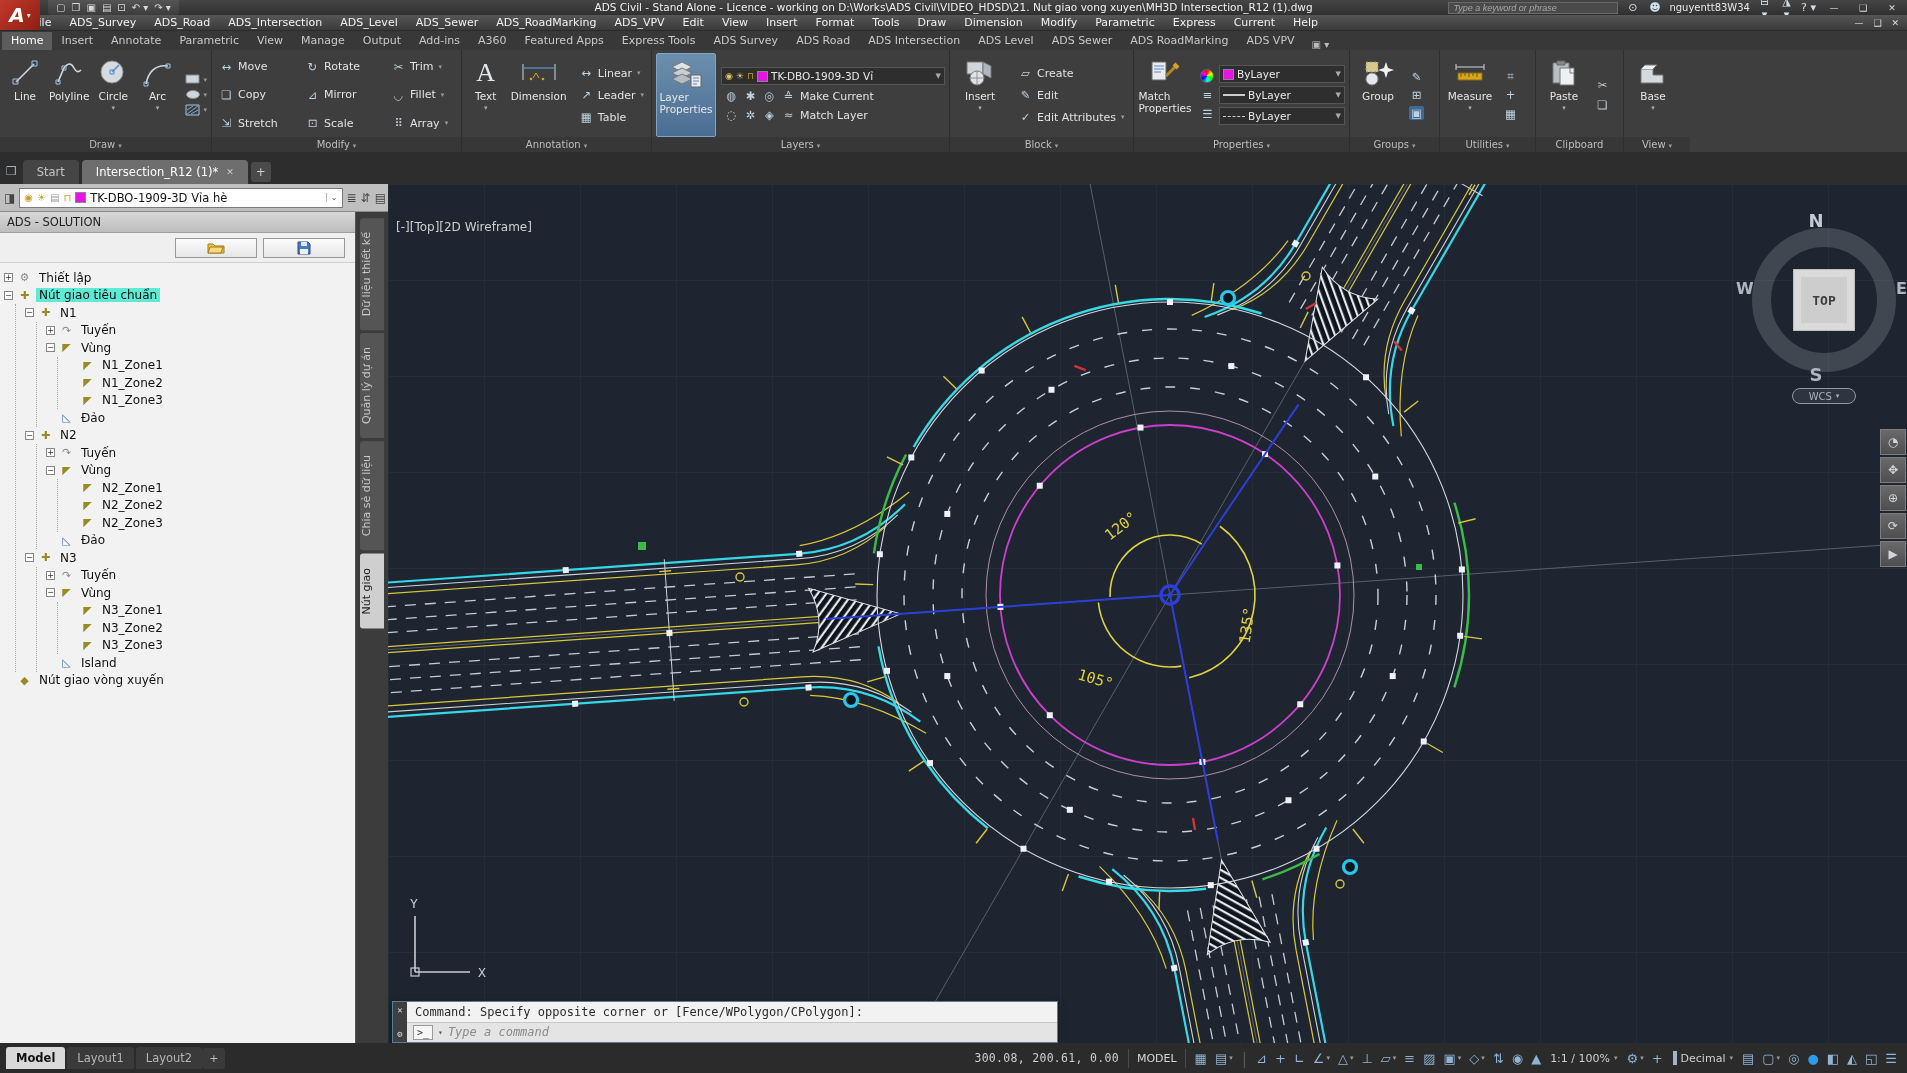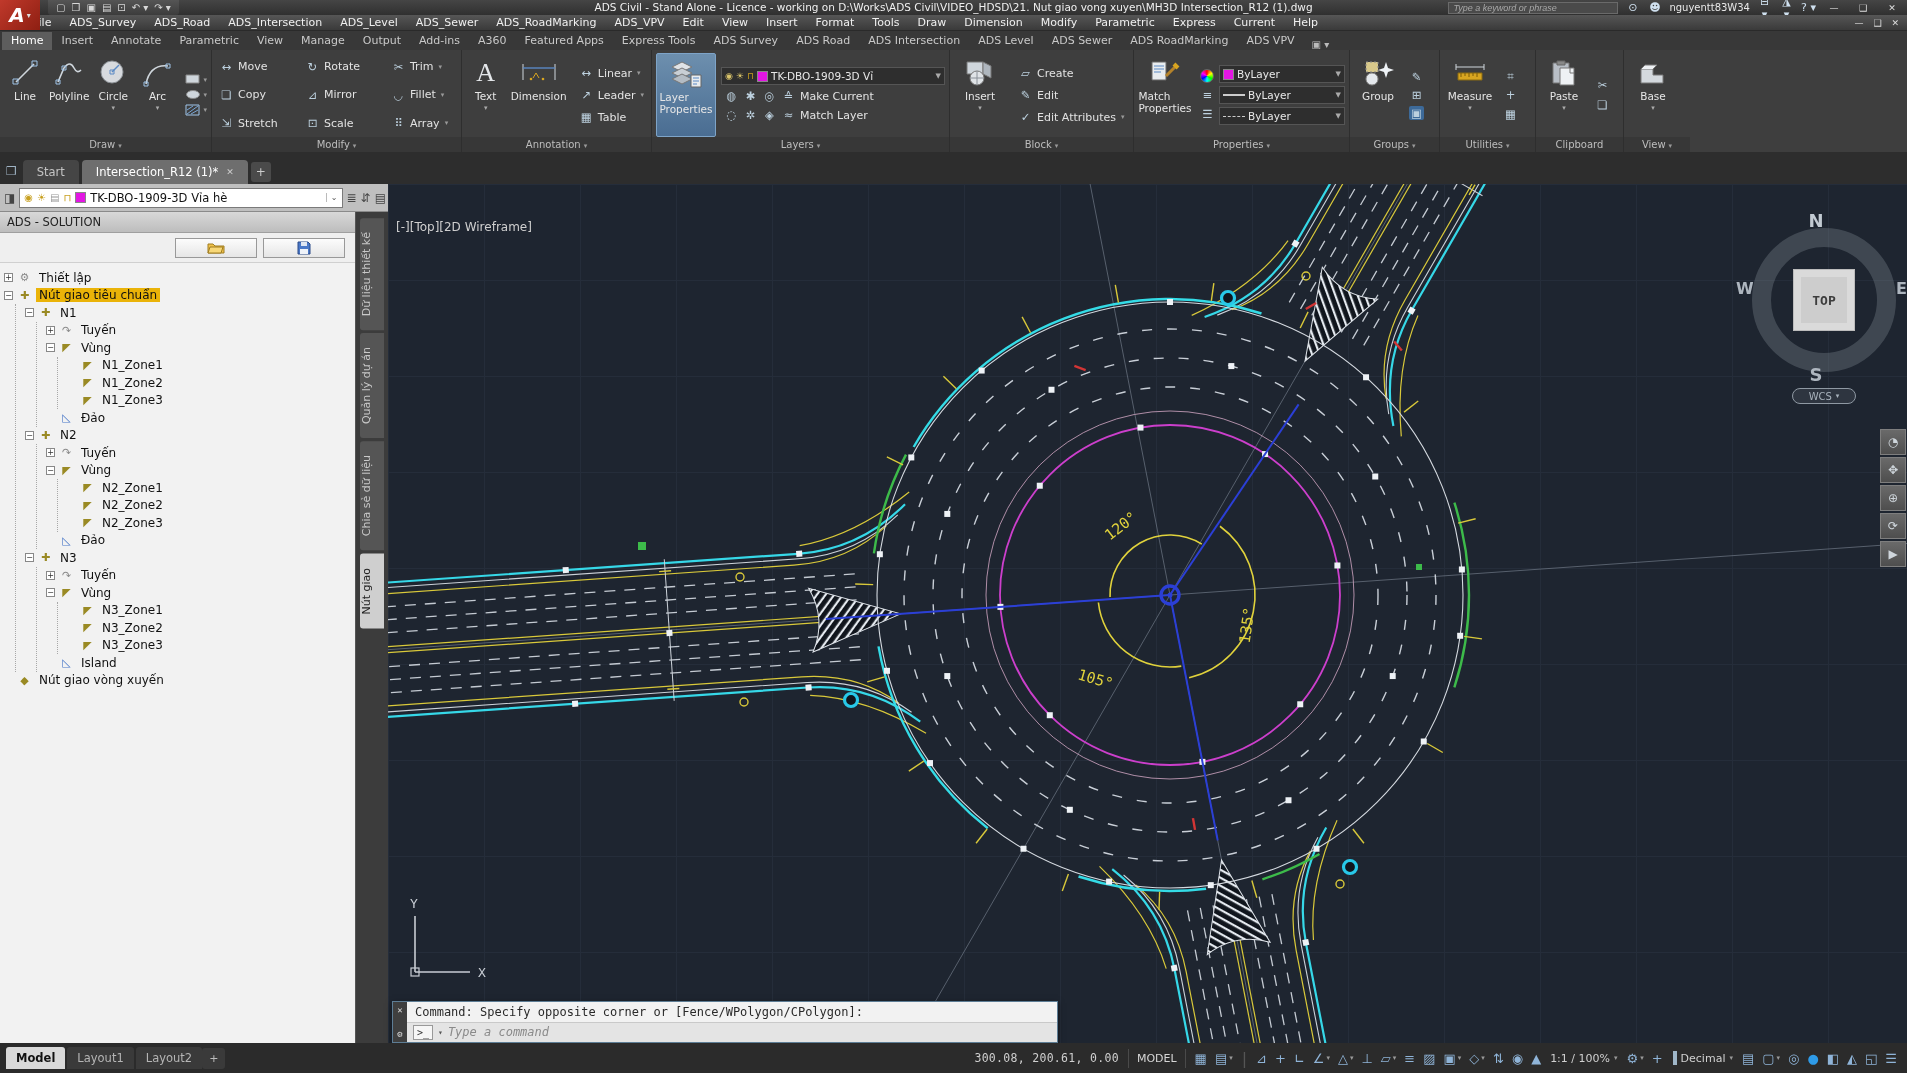--- a/index.html
+++ b/index.html
@@ -74,21 +74,21 @@
 #sb-title{height:21px;background:linear-gradient(#d8d8d8,#bdbdbd);color:#222;font-size:11.5px;padding:3px 7px;border-bottom:1px solid #9f9f9f}
 #sb-toolbar{height:30px;display:flex;justify-content:flex-end;align-items:center;gap:6px;padding:0 10px;background:#efefef;border-bottom:1px solid #d0d0d0}
 .sb-btn{width:82px;height:20px;border:1px solid #999;background:linear-gradient(#fcfcfc,#e6e6e6);display:flex;align-items:center;justify-content:center}
 #sb-tree{flex:1;overflow:hidden;padding:6px 4px;font-size:12px;color:#111}
 .tnode{position:relative}
 .trow{display:flex;align-items:center;gap:4px;height:17.5px;white-space:nowrap}
 .texp{width:9px;height:9px;border:1px solid #888;background:#fff;font-size:8px;line-height:7px;text-align:center;color:#333;flex:none}
 .texp.none{visibility:hidden}
 .tico{width:15px;text-align:center;font-size:11px;flex:none}
 .tlabel{padding:0 3px}
-.trow.sel .tlabel{background:#eab308}
+.trow.sel .tlabel{background:#5eead4}
 .tkids{margin-left:11px;padding-left:9px;border-left:1px dotted #a8a8a8}
 .ti-gear{color:#8b8b8b}.ti-intersection{color:#9a8a24}.ti-curve{color:#8b8b8b}.ti-zone{color:#9a8a24}.ti-island{color:#4a78c8}.ti-roundabout{color:#9a8a24}
 
 
 #sidestrip{position:absolute;left:356px;top:212px;width:32px;height:831px;background:#3c3c3c;display:flex;flex-direction:column;gap:3px;padding-top:6px}
 .vtab{writing-mode:vertical-rl;transform:rotate(180deg);background:#555;color:#c9c9c9;font-size:11px;padding:14px 0;text-align:center;width:24px;margin-left:4px;border-radius:0 3px 3px 0}
 .vtab.active{background:#cfcfcf;color:#222}
 
 
 #canvas{position:absolute;left:388px;top:184px;width:1519px;height:859px;background:#1e2530;overflow:hidden;

